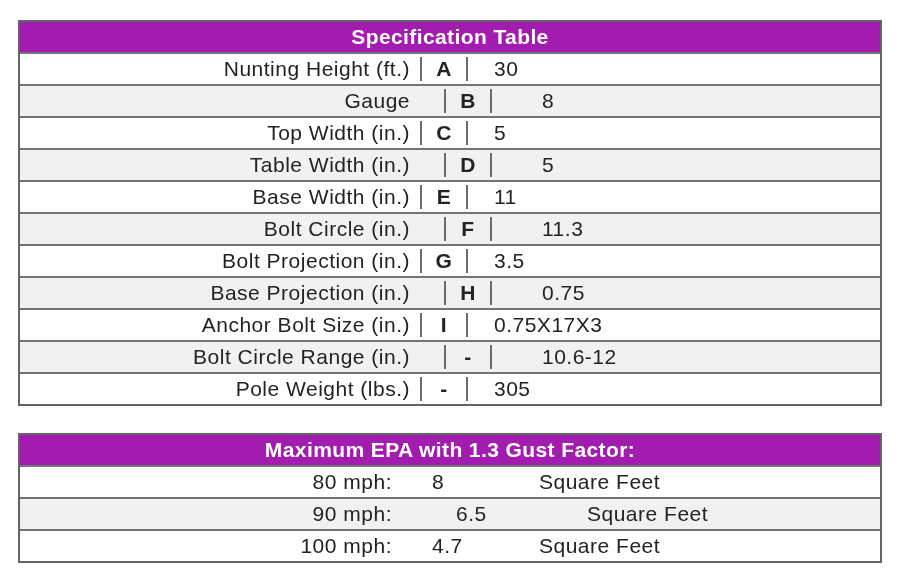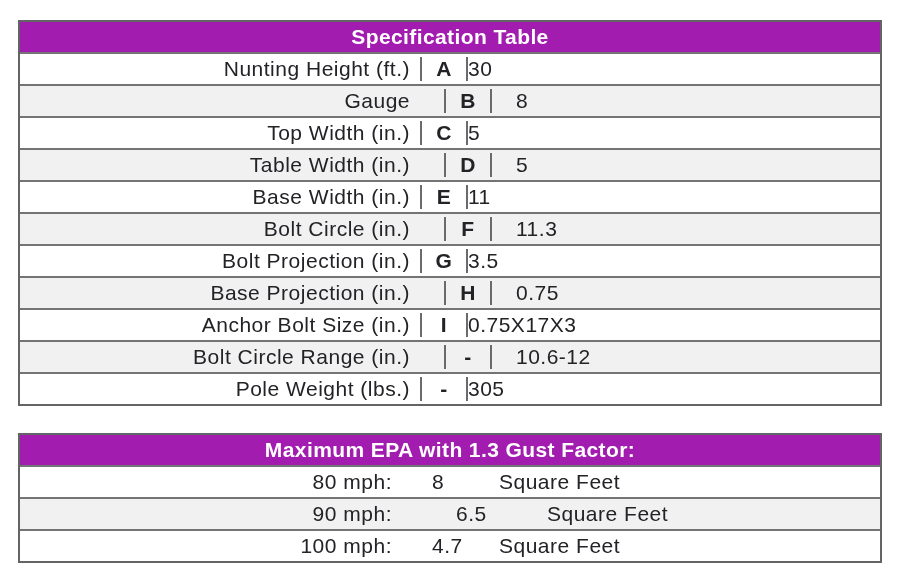--- a/index.html
+++ b/index.html
@@ -61,32 +61,34 @@
   }
   .c-key {
     width: 48px;
     border-left: 2px solid #6a6b6d;
     border-right: 2px solid #6a6b6d;
     justify-content: center;
     font-weight: bold;
   }
   .c-value {
     flex: 1;
+    padding-left: 26px;
   }
   
   .e-speed {
     width: 372px;
     justify-content: flex-end;
   }
   .e-value {
     width: 107px;
     padding-left: 40px;
   }
   .e-unit {
     flex: 1;
+    margin-left: 40px;
   }
 </style>
 </head>
 <body>
 
 <div>
 
   <section class="tbl tbl-spec">
     <div class="thead">
       <span>Specification Table</span>

